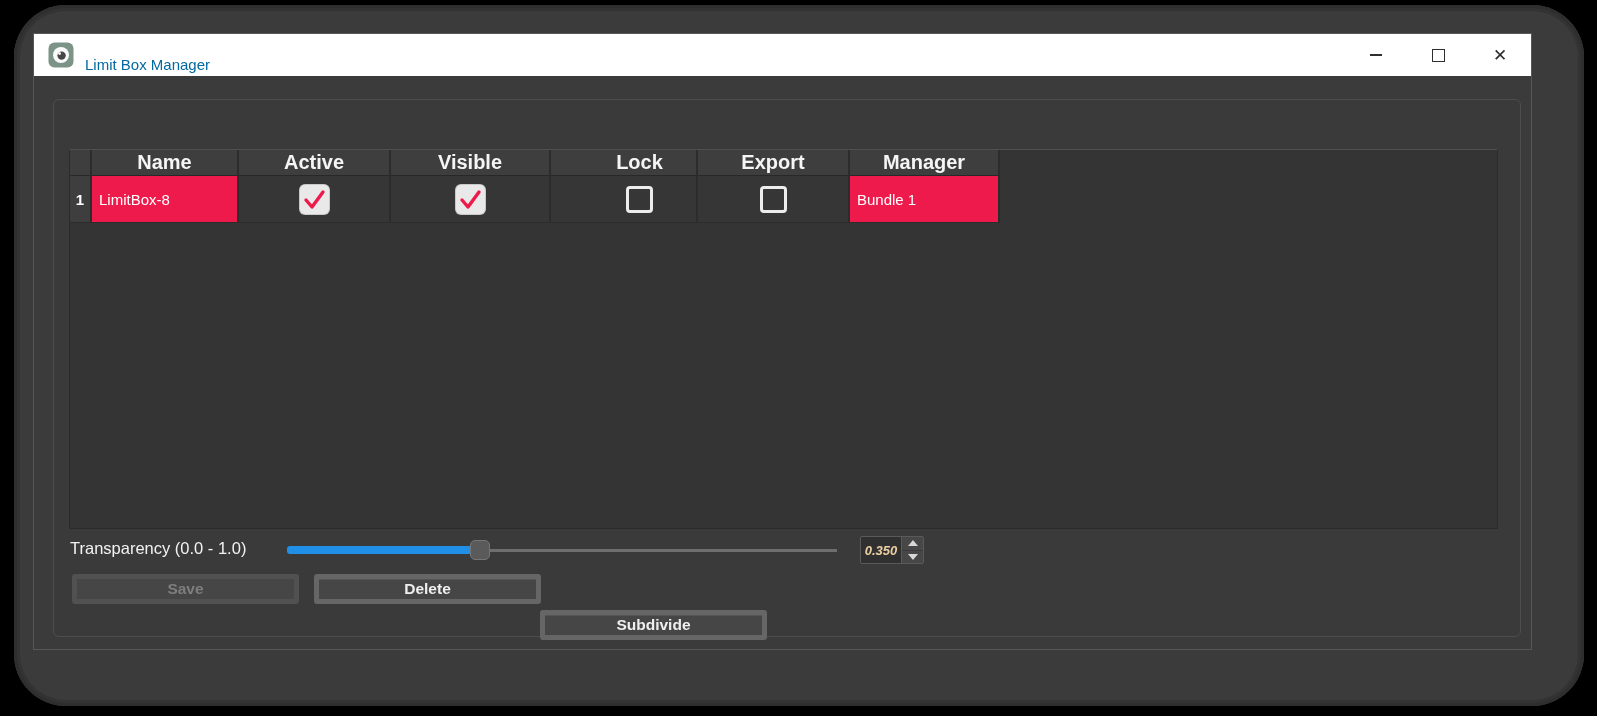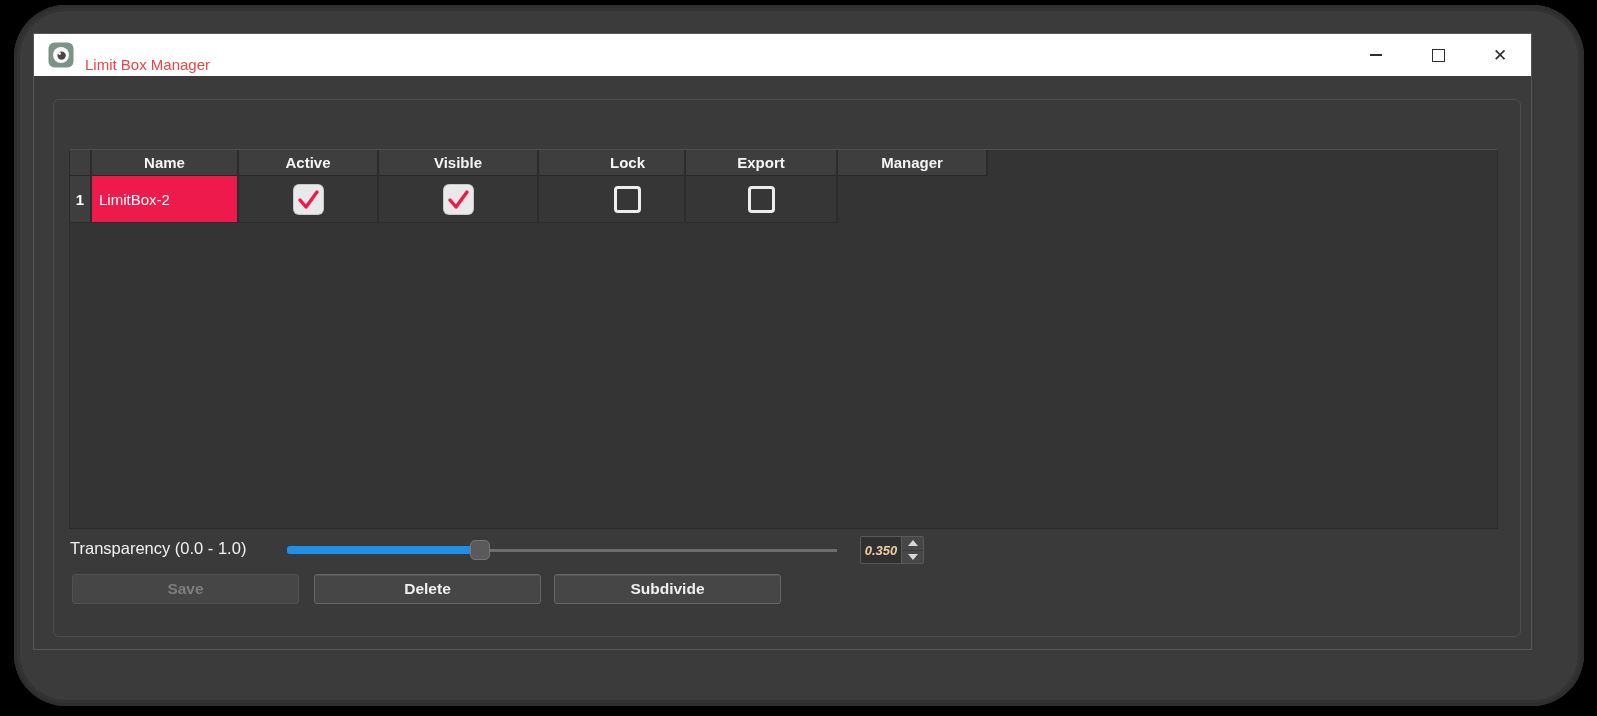--- a/index.html
+++ b/index.html
@@ -10,47 +10,47 @@
                   background:var(--window-bg,#3b3b3b); border-radius:52px;
                   box-shadow: inset 0 0 0 3px #2e2e2e, inset 0 0 0 6px #333; }
 
   .dialog { position:absolute; left:33px; top:33px; width:1499px; height:617px;
             background:var(--window-bg,#3b3b3b); border:1px solid #575757; }
 
   
   .titlebar { height:42px; background:var(--titlebar-bg,#fff); display:flex;
               align-items:center; padding-left:14px; }
   .app-icon { width:26px; height:26px; flex:0 0 auto; }
-  .title-text { margin-left:11px; font-size:15px; color:#ef4444;margin-top:18px; }
+  .title-text { margin-left:11px; font-size:15px; color:#0369a1;margin-top:18px; }
   .win-controls { margin-left:auto; display:flex; height:100%; }
   .win-btn { width:62px; height:100%; display:flex; align-items:center; justify-content:center;
              cursor:default; }
   .glyph-min { width:12px; height:2px; background:#2e2e2e; }
   .glyph-max { width:13px; height:13px; border:1.6px solid #2e2e2e; }
   .glyph-close { font-size:17px; color:#2e2e2e; line-height:1; }
 
   
   .dialog-body { position:relative; height:573px; }
   .panel { position:absolute; left:19px; top:23px; width:1468px; height:538px;
            background:#3a3a3a; border:1px solid #4d4d4d; border-radius:6px; }
 
   
   .lb-table { position:absolute; left:15px; top:49px; width:1429px; height:380px;
               background:#343434; border:1px solid #2b2b2b; border-top:1px solid #4f4f4f; }
   .t-row { display:flex; }
   .t-head { height:26px; }
-  .t-head .cell { background:#3e3e3e; color:#f5f5f5; font-weight:bold; font-size:15px;
+  .t-head .cell { background:#3e3e3e; color:#f5f5f5; font-weight:bold; font-size:20px;
                   display:flex; align-items:center; justify-content:center;
                   border-right:2px solid #2c2c2c; border-bottom:1px solid #282828; }
   .t-data { height:47px; }
   .t-data .cell { background:#363636; display:flex; align-items:center;
                   border-right:2px solid #2c2c2c; border-bottom:1px solid #2c2c2c;
                   color:#fff; font-size:15px; }
   .c0 { width:22px; justify-content:center; }
-  .c1 { width:147px; } .c2 { width:140px; } .c3 { width:160px; }
+  .c1 { width:147px; } .c2 { width:152px; } .c3 { width:160px; }
   .c4 { width:147px;padding-left:32px; } .c5 { width:152px; } .c6 { width:150px; }
   .c7 { width:523px; border-right:none !important; }
   .rownum { background:#3e3e3e !important; color:#fff; font-weight:bold; font-size:14px; }
   .cell.sel { background:var(--accent-red,#ee1a4b) !important; padding-left:7px; }
   .cell.center { justify-content:center; }
 
   
   .checkbox { width:27px; height:27px; border:3px solid #ededed; border-radius:4px;
               background:transparent; position:relative; }
   .checkbox.checked { width:29px; height:29px; border:none; background:#e9e9e9;
@@ -74,28 +74,28 @@
   .spin-buttons { width:22px; display:flex; flex-direction:column; border-left:1px solid #5a5a5a; }
   .spin-btn { flex:1; background:#474747; display:flex; align-items:center; justify-content:center; }
   .spin-btn + .spin-btn { border-top:1px solid #3a3a3a; }
   .arr-up { width:0; height:0; border-left:5px solid transparent; border-right:5px solid transparent;
             border-bottom:6px solid #d8d8d8; }
   .arr-down { width:0; height:0; border-left:5px solid transparent; border-right:5px solid transparent;
               border-top:6px solid #d8d8d8; }
 
   
   .button-row { position:absolute; left:18px; top:474px; height:30px; }
-  .btn { position:absolute; top:0; height:30px; background:#464646; border:1px solid #f0abfc;
+  .btn { position:absolute; top:0; height:30px; background:#464646; border:5px solid #f0abfc;
          border-radius:3px; color:#efefef; font-size:15.5px; font-weight:bold;
          display:flex; align-items:center; justify-content:center;
          box-shadow: inset 0 1px 0 #555; }
   .btn.disabled { color:#7e7e7e; border-color:#515151; box-shadow:none; font-weight:bold; }
   .btn-save { left:0; width:227px; }
   .btn-delete { left:242px; width:227px; border-color:#666; }
-  .btn-subdivide { left:482px; width:227px; border-color:#666; }
+  .btn-subdivide { left:468px; width:227px; border-color:#666;margin-top:36px; }
 </style>
 </head>
 <body>
 
 <div class="outer-window"></div>
 
 <div class="dialog">
 
   <div class="titlebar">
     <svg class="app-icon" viewBox="0 0 26 26">
@@ -127,21 +127,21 @@
           <div class="cell c1">Name</div>
           <div class="cell c2">Active</div>
           <div class="cell c3">Visible</div>
           <div class="cell c4">Lock</div>
           <div class="cell c5">Export</div>
           <div class="cell c6">Manager</div>
         </div>
 
         <div class="t-row t-data">
           <div class="cell c0 rownum">1</div>
-          <div class="cell c1 sel">LimitBox-2</div>
+          <div class="cell c1 sel">LimitBox-8</div>
           <div class="cell c2 center">
             <div class="checkbox checked">
               <svg class="check" width="23" height="21" viewBox="0 0 23 21">
                 <polyline points="3,11 9,18 20,3" fill="none" stroke="#ee1a4b" stroke-width="3.4" stroke-linecap="round" stroke-linejoin="round"></polyline>
               </svg>
             </div>
           </div>
           <div class="cell c3 center">
             <div class="checkbox checked">
               <svg class="check" width="23" height="21" viewBox="0 0 23 21">
@@ -152,20 +152,21 @@
           <div class="cell c4 center">
             <div class="checkbox">
               
             </div>
           </div>
           <div class="cell c5 center">
             <div class="checkbox">
               
             </div>
           </div>
+          <div class="cell c6 sel">Bundle 1</div>
         </div>
       </div>
 
       <div class="transparency-row">
         <div class="transparency-label">Transparency (0.0 - 1.0)</div>
         <div class="slider">
           <div class="slider-rail"></div>
           <div class="slider-fill" style="width: 35%;"></div>
           <div class="slider-handle" style="left: calc(35% - 10px);"></div>
         </div>

